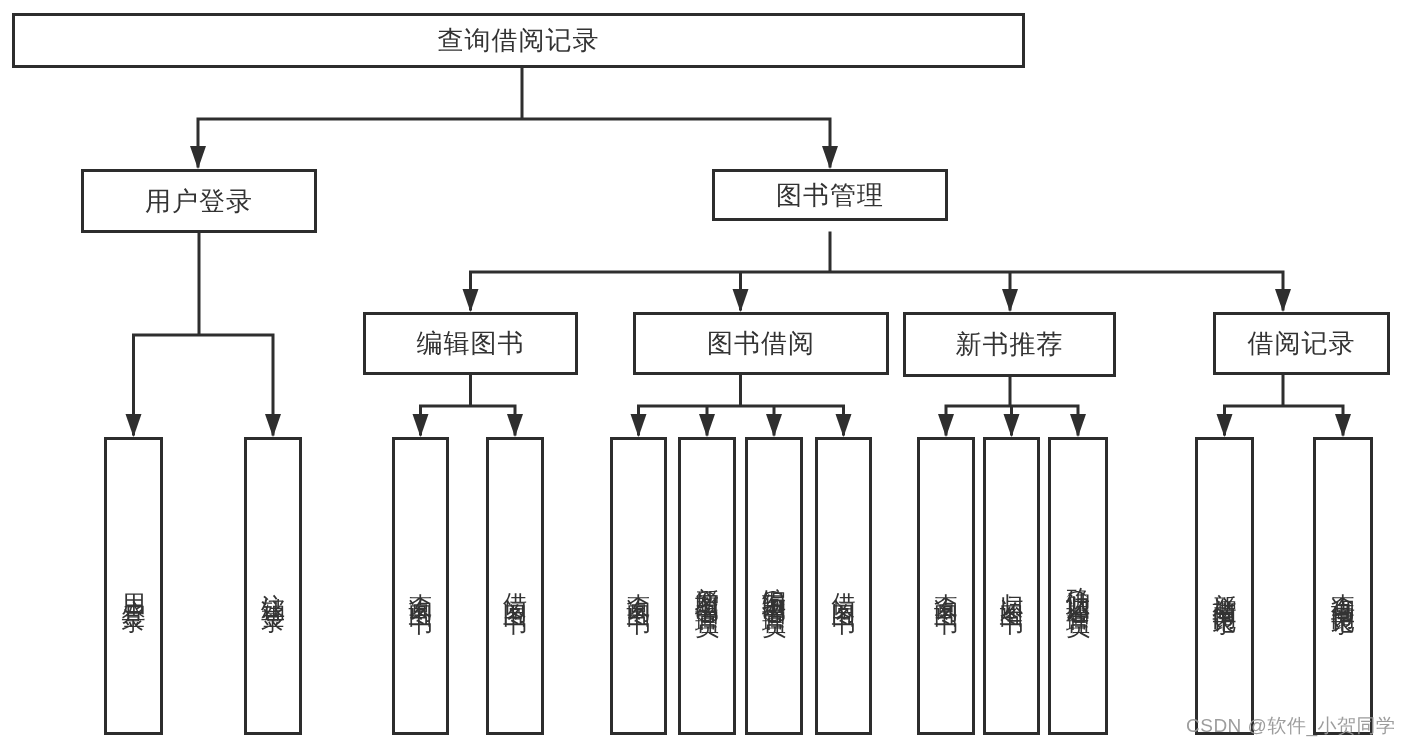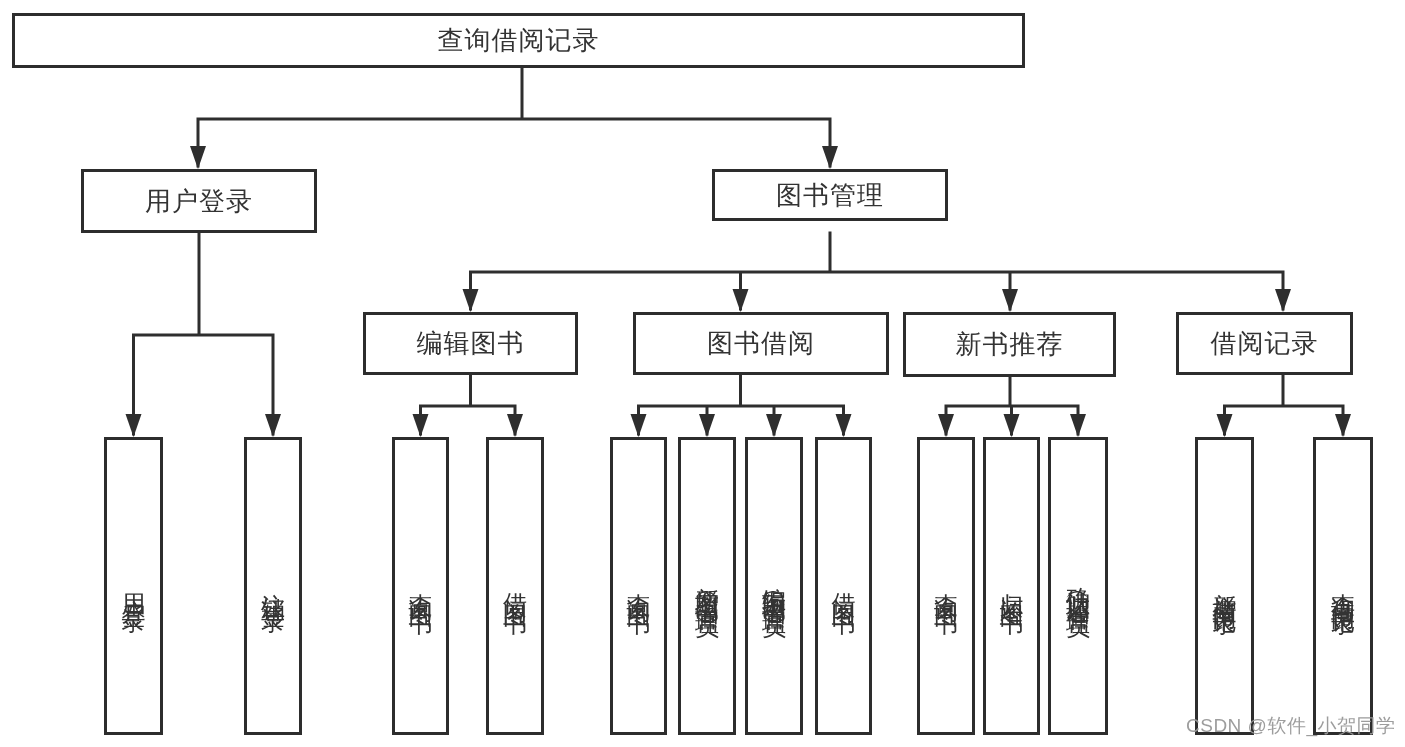--- a/index.html
+++ b/index.html
@@ -98,21 +98,21 @@
   </svg>
 
   <div class="box hbox" style="left:12px; top:13px; width:1013px; height:55px;">查询借阅记录</div>
 
   <div class="box hbox" style="left:81px; top:169px; width:236px; height:64px;">用户登录</div>
   <div class="box hbox" style="left:712px; top:169px; width:236px; height:52px;">图书管理</div>
 
   <div class="box hbox" style="left:363px; top:312px; width:215px; height:63px;">编辑图书</div>
   <div class="box hbox" style="left:633px; top:312px; width:256px; height:63px;">图书借阅</div>
   <div class="box hbox" style="left:903px; top:312px; width:213px; height:65px;">新书推荐</div>
-  <div class="box hbox" style="left:1176px; top:312px; width:177px; height:63px;">借阅记录</div>
+  <div class="box hbox" style="left:1213px; top:312px; width:177px; height:63px;">借阅记录</div>
 
   <div class="box vbox" style="left:104px; top:437px; width:59px; height:298px;">用户登录</div>
   <div class="box vbox" style="left:244px; top:437px; width:58px; height:298px;">注销登录</div>
 
   <div class="box vbox" style="left:392px; top:437px; width:57px; height:298px;">查询图书</div>
   <div class="box vbox" style="left:486px; top:437px; width:58px; height:298px;">借阅图书</div>
 
   <div class="box vbox" style="left:610px; top:437px; width:57px; height:298px;">查询图书</div>
   <div class="box vbox long" style="left:678px; top:437px; width:58px; height:298px;">新增图书（管理员）</div>
   <div class="box vbox long" style="left:745px; top:437px; width:58px; height:298px;">编辑图书（管理员）</div>

